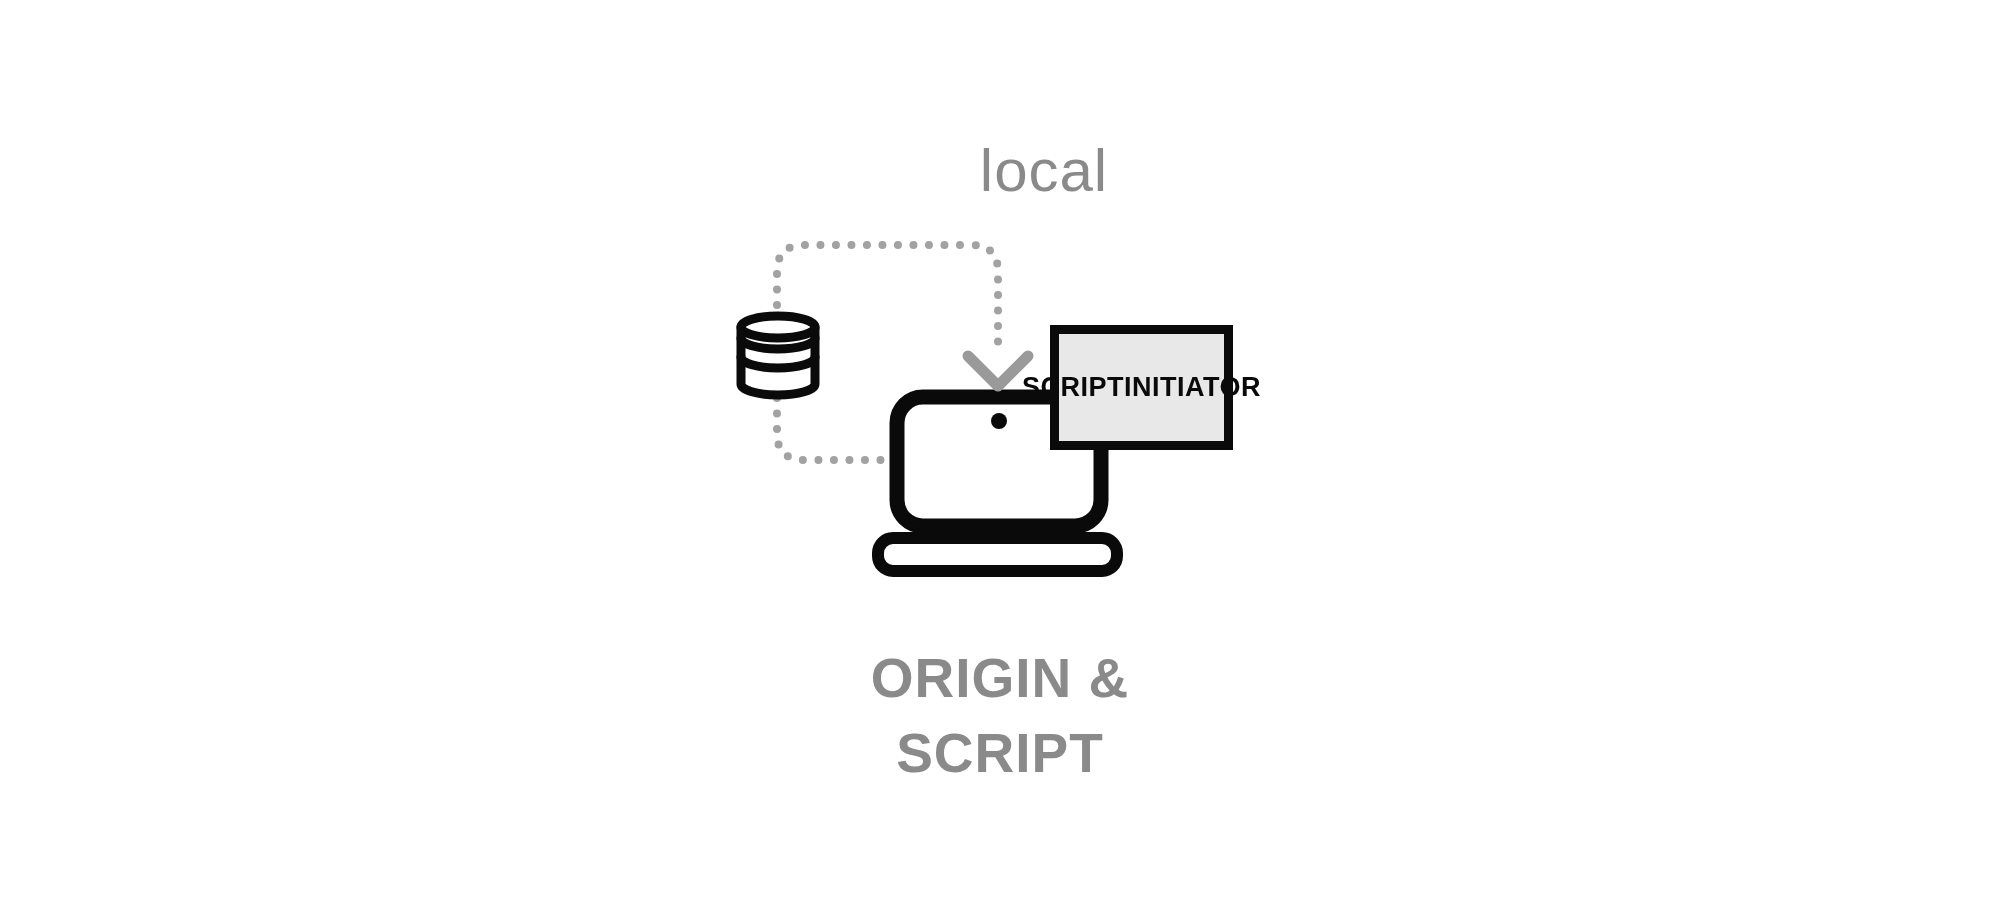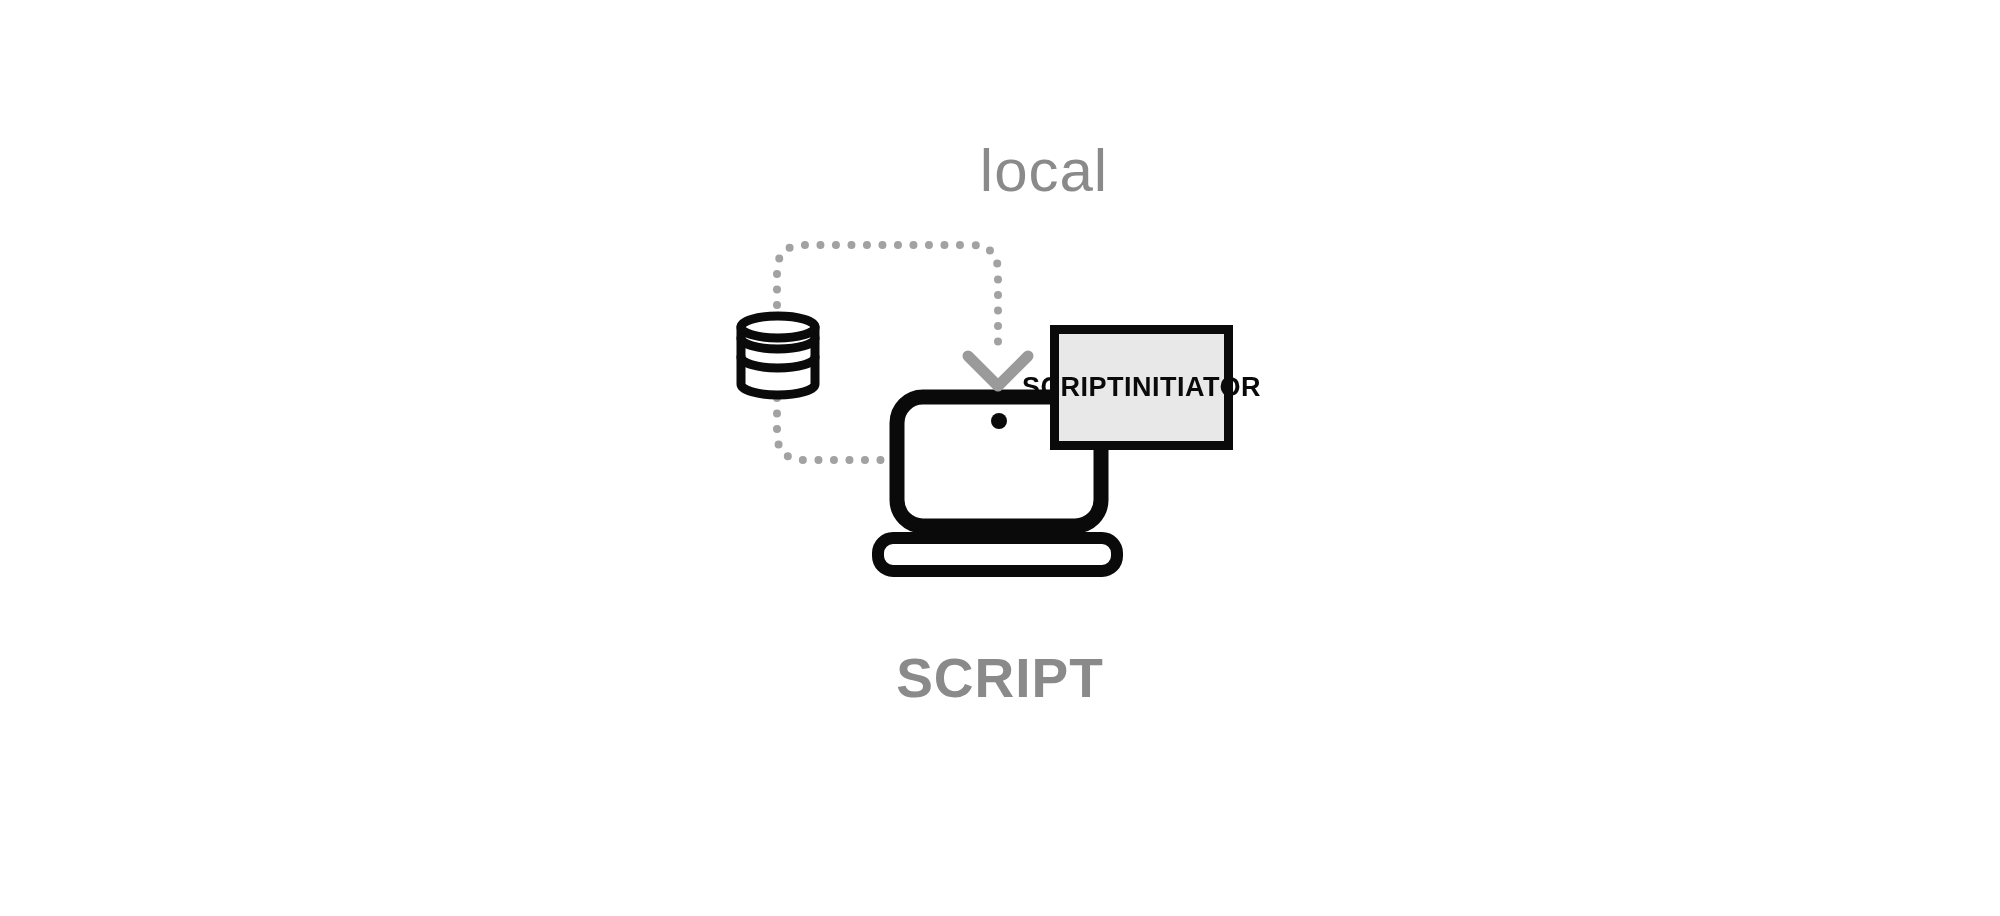--- a/index.html
+++ b/index.html
@@ -149,16 +149,17 @@
   </svg>
 
   <div class="local-label">local</div>
 
   <div class="script-box">
     <div class="line">SCRIPT</div>
     <div class="line">INITIATOR</div>
   </div>
 
   <div class="caption">
+    <div>ORIGIN &amp;</div>
     <div>SCRIPT</div>
   </div>
 
 </div>
 
 </body></html>

